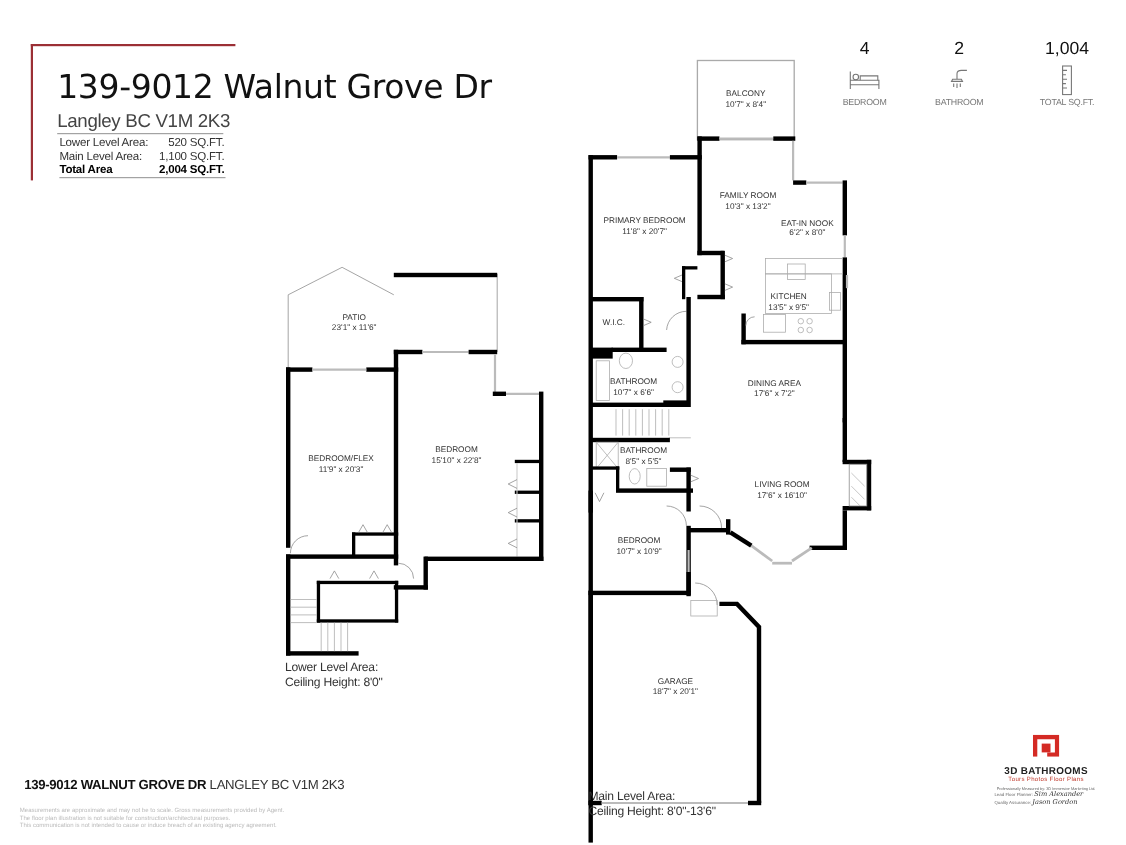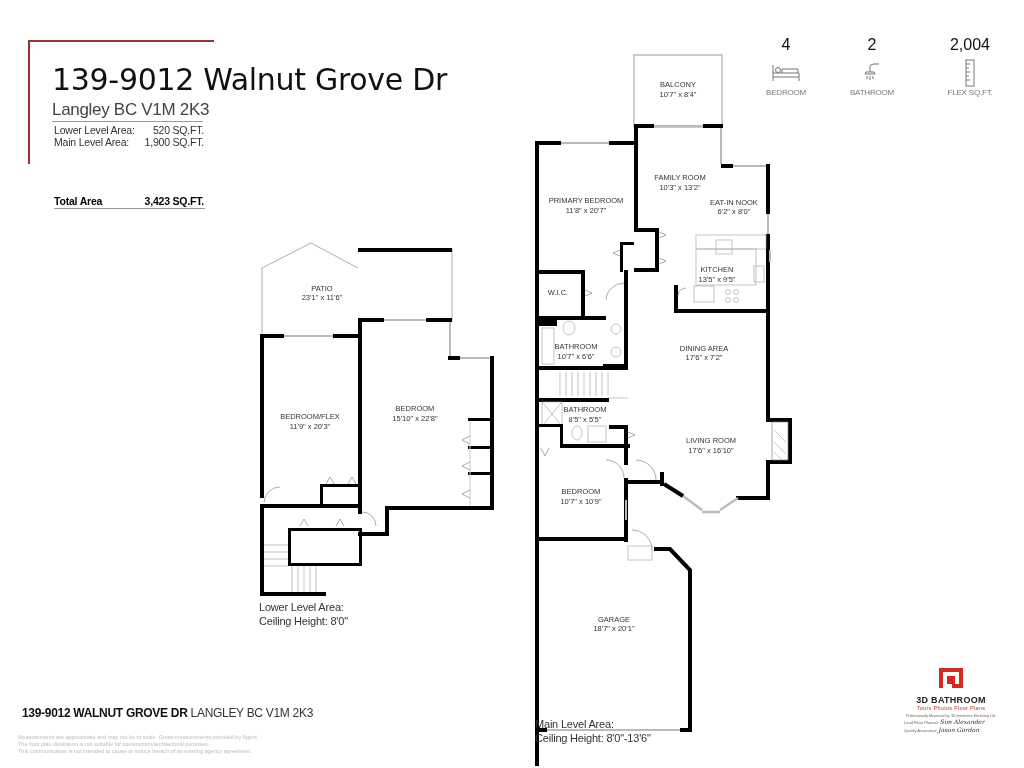--- a/index.html
+++ b/index.html
@@ -4,21 +4,21 @@
 <style>
   html,body{margin:0;padding:0;background:#ffffff;}
   body{width:1024px;height:768px;position:relative;overflow:hidden;font-family:"Liberation Sans",sans-serif;color:#111;}
   .corner-h{position:absolute;left:28px;top:40px;width:186px;height:2px;background:#9b2f35;}
   .corner-v{position:absolute;left:28px;top:40px;width:2px;height:124px;background:#9b2f35;}
   .title{position:absolute;left:52px;top:62px;font-size:30px;letter-spacing:-0.3px;color:#111;white-space:nowrap;font-family:"DejaVu Sans",sans-serif;font-weight:normal;}
   .subtitle{position:absolute;left:52px;top:100px;font-size:17px;color:#444;white-space:nowrap;letter-spacing:-0.3px;}
   .sub-rule{position:absolute;left:52px;top:121px;width:151px;height:1px;background:#999;}
   .area-table{position:absolute;left:54px;top:124px;width:150px;font-size:10.5px;color:#333;}
   .area-row{display:flex;justify-content:space-between;line-height:12px;letter-spacing:-0.2px;}
-  .area-row.total{color:#000;font-weight:bold;margin-top:47px;}
+  .area-row.total{color:#000;font-weight:bold;}
   .area-rule{width:151px;height:1px;background:#999;margin-top:1px;}
   .stat{position:absolute;top:36px;width:80px;text-align:center;}
   .stat-num{font-size:16px;color:#111;}
   .stat-icon{height:30px;display:flex;align-items:center;justify-content:center;margin-top:4px;}
   .stat-label{font-size:8px;color:#777;letter-spacing:-0.2px;}
   .plans{position:absolute;left:0;top:0;width:1024px;height:768px;}
   .lvl-caption{position:absolute;font-size:11px;color:#333;line-height:14px;letter-spacing:-0.2px;}
   .footer-addr{position:absolute;left:22px;top:706px;font-size:12px;white-space:nowrap;letter-spacing:-0.3px;}
   .footer-addr .bold{font-weight:bold;color:#111;}
   .footer-addr .light{color:#333;}
@@ -39,25 +39,25 @@
 <div class="title">139-9012 Walnut Grove Dr</div>
 <div class="subtitle">Langley BC V1M 2K3</div>
 <div class="sub-rule"></div>
 <div class="area-table">
   <div class="area-row">
     <span>Lower Level Area:</span>
     <span>520 SQ.FT.</span>
   </div>
   <div class="area-row">
     <span>Main Level Area:</span>
-    <span>1,900 SQ.FT.</span>
+    <span>1,100 SQ.FT.</span>
   </div>
   <div class="area-row total">
     <span>Total Area</span>
-    <span>3,423 SQ.FT.</span>
+    <span>2,004 SQ.FT.</span>
   </div>
   <div class="area-rule"></div>
 </div>
 
 <div class="stat" style="left:746px;">
   <div class="stat-num">4</div>
   <div class="stat-icon">
     <svg width="30" height="20" viewBox="0 0 30 20">
         <g fill="none" stroke="#777" stroke-width="1">
           <path d="M2 2 V18 M2 14 H28 V18 M2 10 H28 V14"></path>
@@ -74,30 +74,30 @@
     <svg width="20" height="22" viewBox="0 0 20 22">
         <g fill="none" stroke="#777" stroke-width="1">
           <path d="M8 10 V5 Q8 2 12 2 H17 M3 12 H13 L12 10 H4 Z"></path>
           <path d="M5 14 V17 M8 14 V18 M11 14 V17"></path>
         </g>
       </svg>
   </div>
   <div class="stat-label">BATHROOM</div>
 </div>
 <div class="stat" style="left:930px;">
-  <div class="stat-num">2,004</div>
+  <div class="stat-num">1,004</div>
   <div class="stat-icon">
     <svg width="12" height="28" viewBox="0 0 12 28">
         <g fill="none" stroke="#777" stroke-width="1">
           <rect x="2" y="1" width="8" height="26"></rect>
           <path d="M2 5 H6 M2 9 H5 M2 13 H6 M2 17 H5 M2 21 H6"></path>
         </g>
       </svg>
   </div>
-  <div class="stat-label">FLEX SQ.FT.</div>
+  <div class="stat-label">TOTAL SQ.FT.</div>
 </div>
 
 <svg class="plans" width="1024" height="768" viewBox="0 0 1024 768">
 
   <g>
 
     <polyline points="262,335 262,268 311,243 358,268" fill="none" stroke="#999" stroke-width="0.8"></polyline>
     <line x1="452" y1="249" x2="452" y2="320" stroke="#999" stroke-width="0.8"></line>
 
     <rect x="358" y="248" width="94" height="4" fill="#000"></rect>
@@ -328,21 +328,21 @@
   <div>Measurements are approximate and may not be to scale. Gross measurements provided by Agent.</div>
   <div>The floor plan illustration is not suitable for construction/architectural purposes.</div>
   <div>This communication is not intended to cause or induce breach of an existing agency agreement.</div>
 </div>
 
 <div class="brand">
   <svg width="24" height="20" viewBox="0 0 24 20">
     <path d="M0 0 H24 V20 H13 V16 H20 V4 H4 V20 H0 Z" fill="#d42a24"></path>
     <rect x="8" y="8" width="8" height="8" fill="#d42a24"></rect>
   </svg>
-  <div class="brand-name">3D BATHROOM</div>
+  <div class="brand-name">3D BATHROOMS</div>
   <div class="brand-tag">Tours  Photos  Floor Plans</div>
   <div class="brand-small">Professionally Measured by: 3D Immersive Marketing Ltd.</div>
   <div class="brand-sig">
     <span>Lead Floor Planner:</span>
     <span class="sig">Sim Alexander</span>
   </div>
   <div class="brand-sig">
     <span>Quality Assurance:</span>
     <span class="sig">Jason Gordon</span>
   </div>

